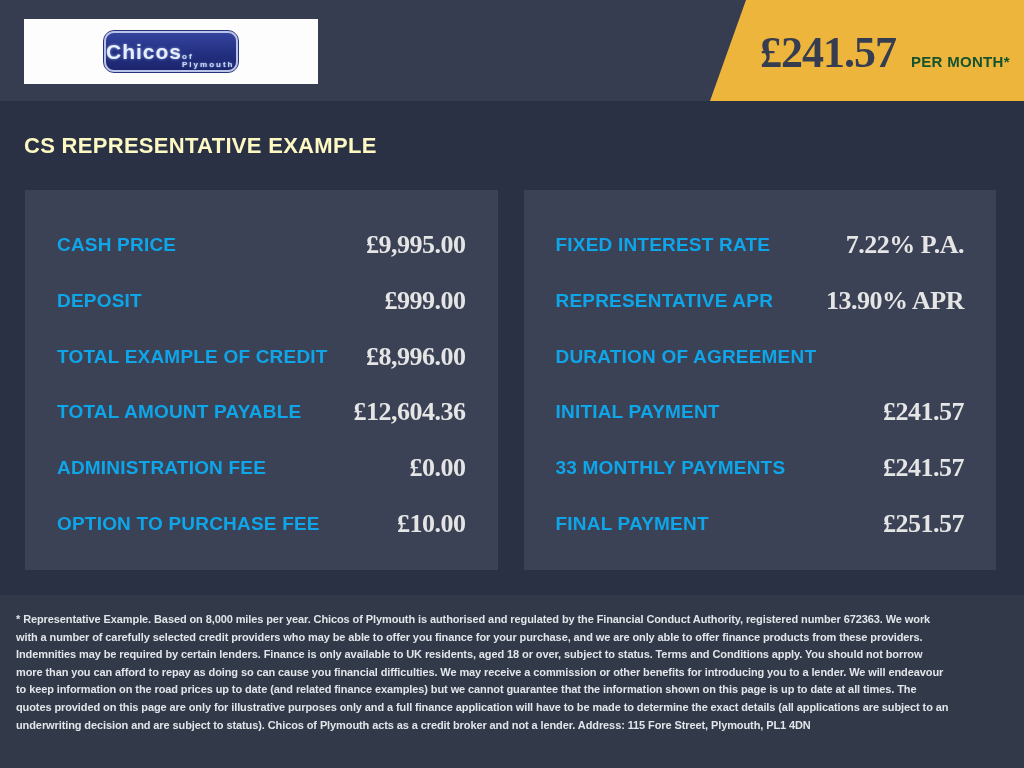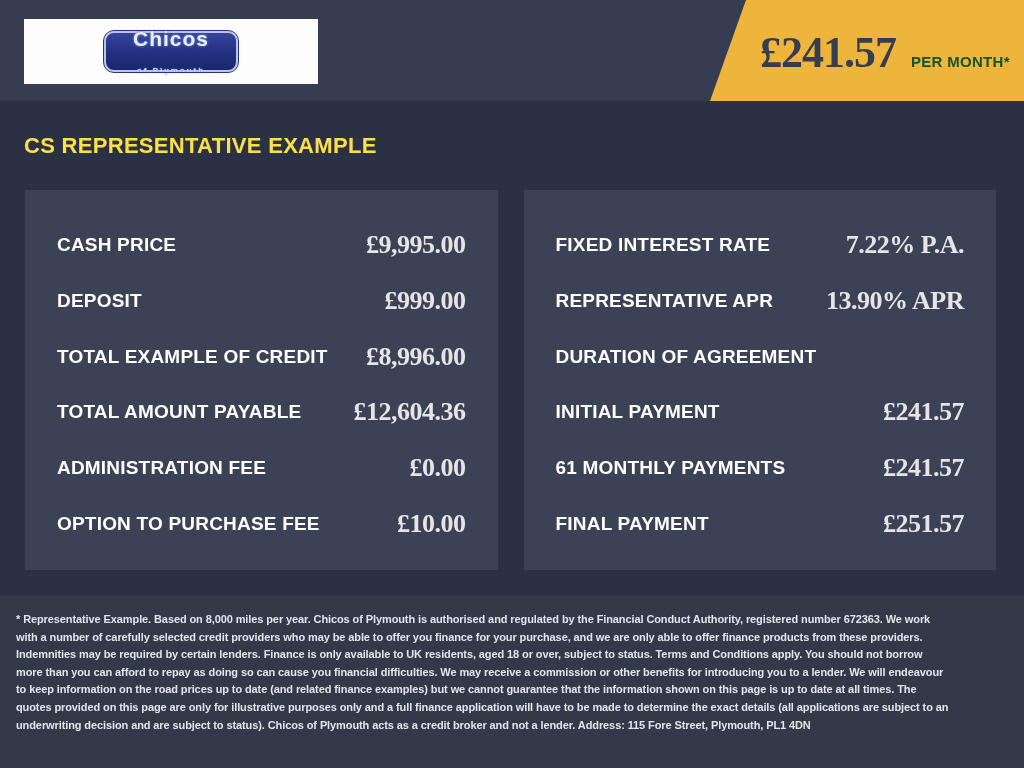--- a/index.html
+++ b/index.html
@@ -27,21 +27,21 @@
     width: 294px; height: 65px;
     background: #fdfdfd;
     display: flex; align-items: center; justify-content: center;
   }
   .logo-badge {
     width: 134px; height: 41px;
     background: linear-gradient(180deg, #35449e 0%, #232f80 55%, #1c266e 100%);
     border: 2px solid #b9c4e6;
     border-radius: 10px;
     outline: 1px solid #27337f;
-    display: flex; flex-direction: column; align-items: center; justify-content: center;
+    display: flex; flex-direction: row; align-items: center; justify-content: center;
     line-height: 1;
   }
   .logo-brand {
     font-size: 21px; font-weight: bold;
     color: #e8eefb;
     letter-spacing: 1px;
     text-shadow: 0 0 3px #7f9bdc, 0 0 1px #27337f;
   }
   .logo-tagline {
     font-size: 8px; font-weight: bold;
@@ -73,21 +73,21 @@
   }
 
   
   .main {
     height: 494px;
     background: #2b3144;
     padding: 32px 28px 0 24px;
   }
   .section-title {
     font-size: 22px; font-weight: bold;
-    color: #fde047;
+    color: #fef9c3;
     letter-spacing: 0.3px;
     line-height: 26px;
   }
   .panels {
     display: flex;
     gap: 26px;
     margin: 31px 0 0 1px;
   }
   .panel {
     flex: 1;
@@ -97,21 +97,21 @@
     display: flex; flex-direction: column;
   }
   .row {
     flex: 1;
     display: flex;
     align-items: center;
     justify-content: space-between;
   }
   .row-label {
     font-size: 19px; font-weight: bold;
-    color: #ffffff;
+    color: #0ea5e9;
     letter-spacing: 0.2px;
     white-space: nowrap;
   }
   .row-value {
     font-family: "Liberation Serif", serif;
     font-size: 26px; font-weight: bold;
     color: #e5e5e5;
     letter-spacing: -0.5px;
     white-space: nowrap;
   }
@@ -190,21 +190,21 @@
           <span class="row-value">13.90% APR</span>
         </div>
         <div class="row">
           <span class="row-label">DURATION OF AGREEMENT</span>
         </div>
         <div class="row">
           <span class="row-label">INITIAL PAYMENT</span>
           <span class="row-value">£241.57</span>
         </div>
         <div class="row">
-          <span class="row-label">61 MONTHLY PAYMENTS</span>
+          <span class="row-label">33 MONTHLY PAYMENTS</span>
           <span class="row-value">£241.57</span>
         </div>
         <div class="row">
           <span class="row-label">FINAL PAYMENT</span>
           <span class="row-value">£251.57</span>
         </div>
       </div>
 
     </div>
   </div>

